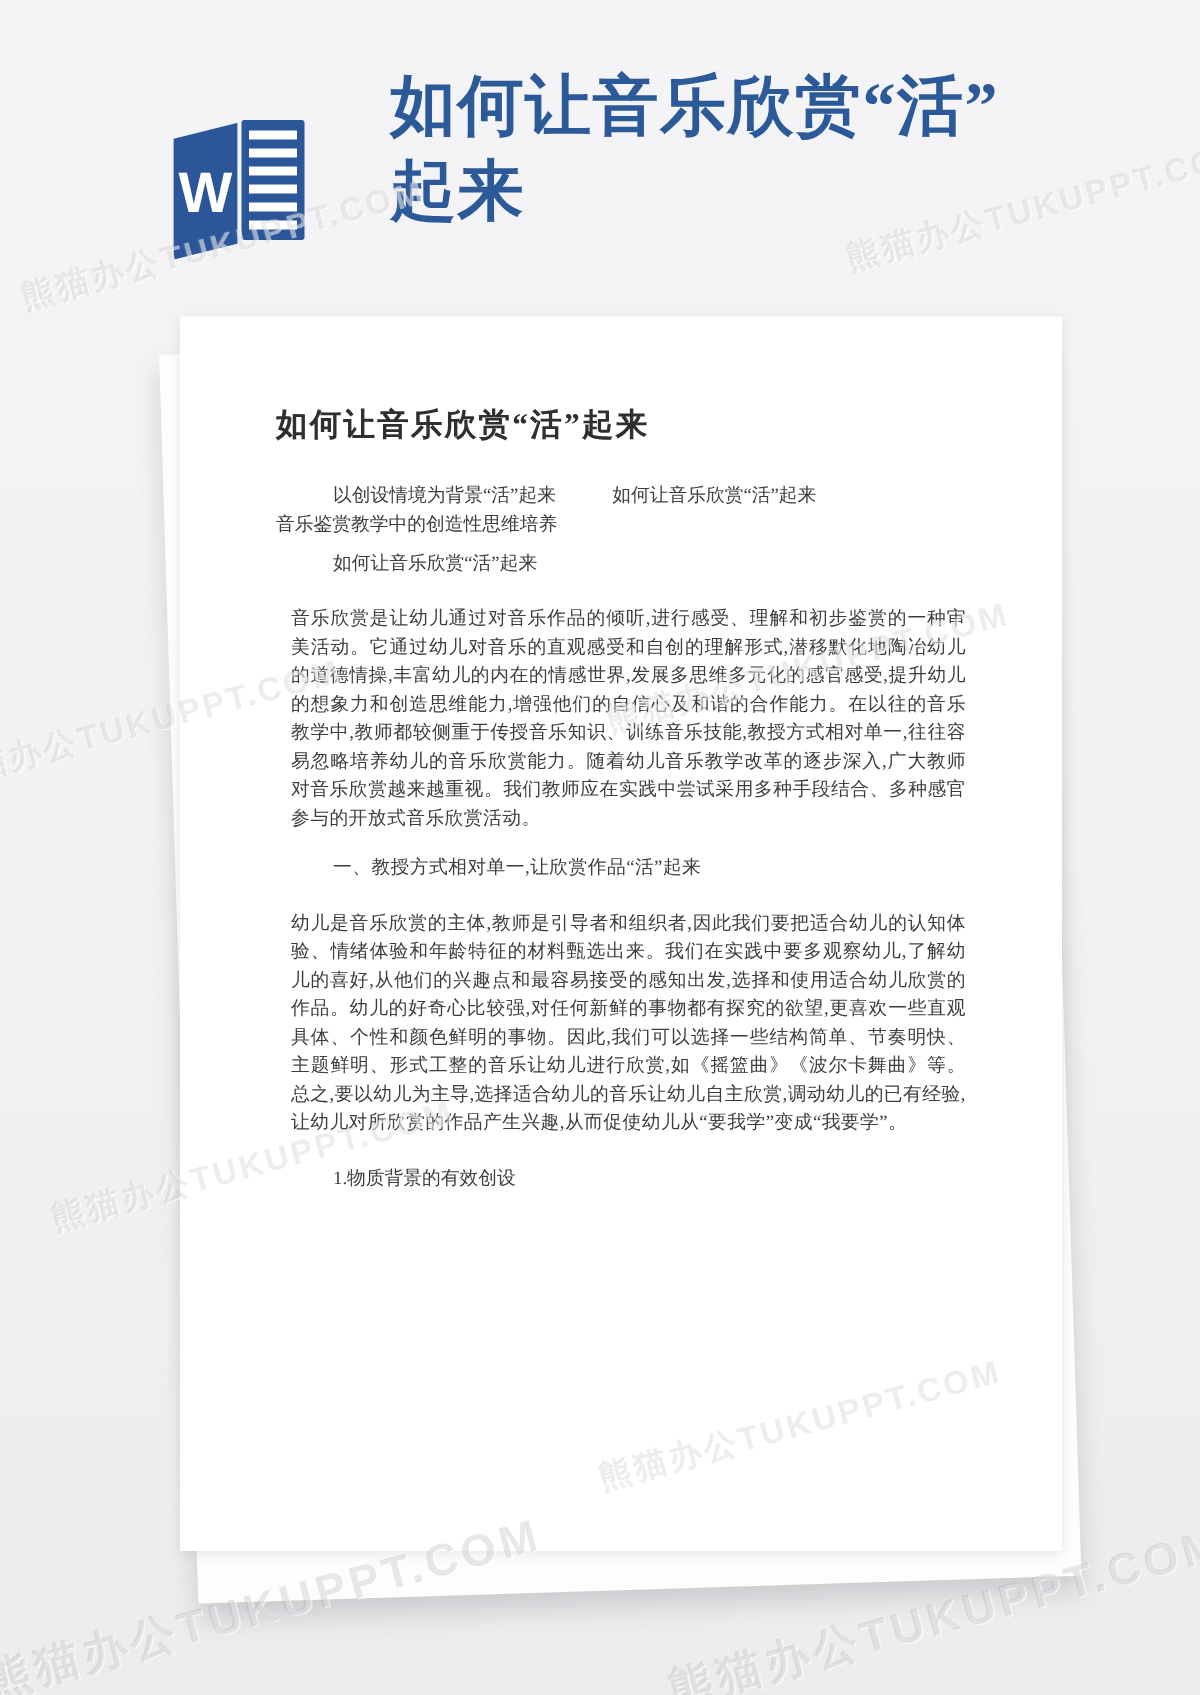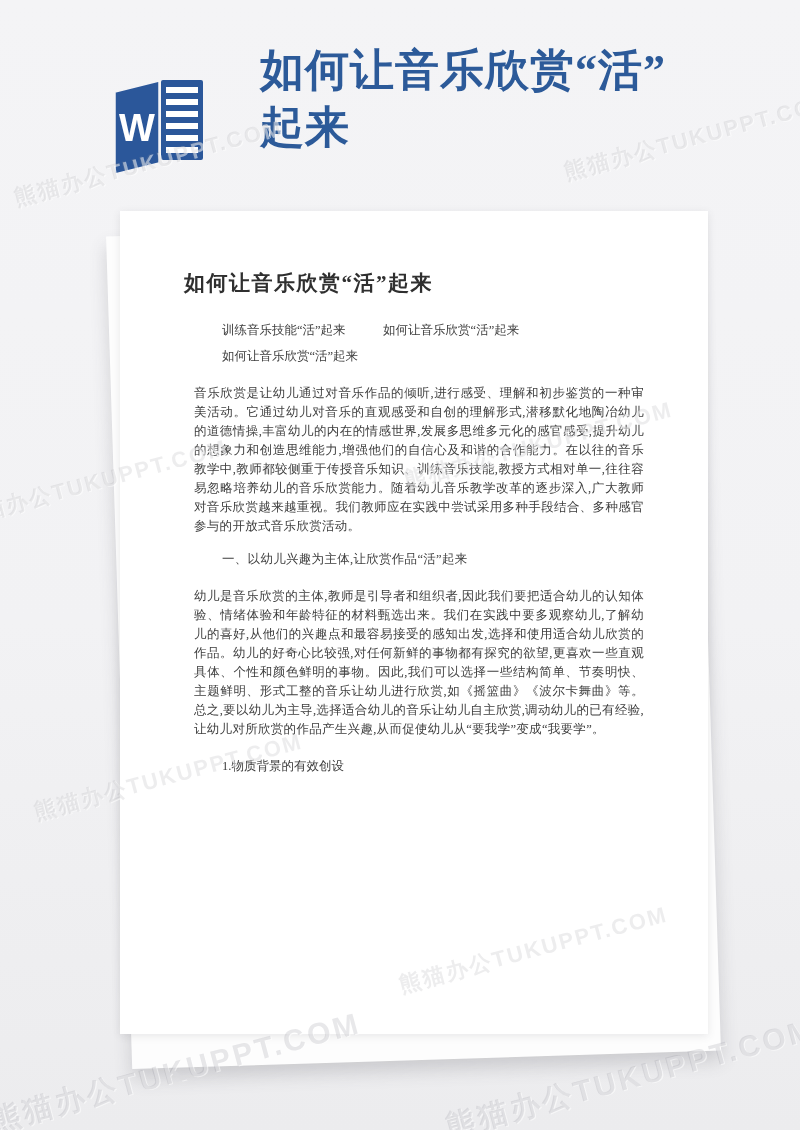--- a/index.html
+++ b/index.html
@@ -81,26 +81,27 @@
   </div>
   <h1 class="page-title">如何让音乐欣赏“活”起来</h1>
 
   <div class="paper-stack">
     <div class="back-sheet"></div>
 
     <div class="doc-page">
       <h2 class="doc-title">如何让音乐欣赏“活”起来</h2>
 
       <div class="meta">
-        <p class="indent2">训练音乐技能“活”起来　　　如何让音乐欣赏“活”起来</p>
+        <p class="indent2">以创设情境为背景“活”起来　　　如何让音乐欣赏“活”起来</p>
+        <p>音乐鉴赏教学中的创造性思维培养</p>
         <p class="indent2 gap-above">如何让音乐欣赏“活”起来</p>
       </div>
 
       <p class="body-p">音乐欣赏是让幼儿通过对音乐作品的倾听,进行感受、理解和初步鉴赏的一种审美活动。它通过幼儿对音乐的直观感受和自创的理解形式,潜移默化地陶冶幼儿的道德情操,丰富幼儿的内在的情感世界,发展多思维多元化的感官感受,提升幼儿的想象力和创造思维能力,增强他们的自信心及和谐的合作能力。在以往的音乐教学中,教师都较侧重于传授音乐知识、训练音乐技能,教授方式相对单一,往往容易忽略培养幼儿的音乐欣赏能力。随着幼儿音乐教学改革的逐步深入,广大教师对音乐欣赏越来越重视。我们教师应在实践中尝试采用多种手段结合、多种感官参与的开放式音乐欣赏活动。</p>
-      <p class="section-h">一、以幼儿兴趣为主体,让欣赏作品“活”起来</p>
+      <p class="section-h">一、教授方式相对单一,让欣赏作品“活”起来</p>
       <p class="body-p">幼儿是音乐欣赏的主体,教师是引导者和组织者,因此我们要把适合幼儿的认知体验、情绪体验和年龄特征的材料甄选出来。我们在实践中要多观察幼儿,了解幼儿的喜好,从他们的兴趣点和最容易接受的感知出发,选择和使用适合幼儿欣赏的作品。幼儿的好奇心比较强,对任何新鲜的事物都有探究的欲望,更喜欢一些直观具体、个性和颜色鲜明的事物。因此,我们可以选择一些结构简单、节奏明快、主题鲜明、形式工整的音乐让幼儿进行欣赏,如《摇篮曲》《波尔卡舞曲》等。总之,要以幼儿为主导,选择适合幼儿的音乐让幼儿自主欣赏,调动幼儿的已有经验,让幼儿对所欣赏的作品产生兴趣,从而促使幼儿从“要我学”变成“我要学”。</p>
       <p class="sub-h">1.物质背景的有效创设</p>
     </div>
   </div>
 
   <div class="wm-layer">
     <span class="wm" style="left:10px;  top:148px;">熊猫办公TUKUPPT.COM</span>
     <span class="wm" style="left:560px; top:122px;">熊猫办公TUKUPPT.COM</span>
     <span class="wm" style="left:-45px; top:468px;">熊猫办公TUKUPPT.COM</span>
     <span class="wm" style="left:400px; top:430px;">熊猫办公TUKUPPT.COM</span>

